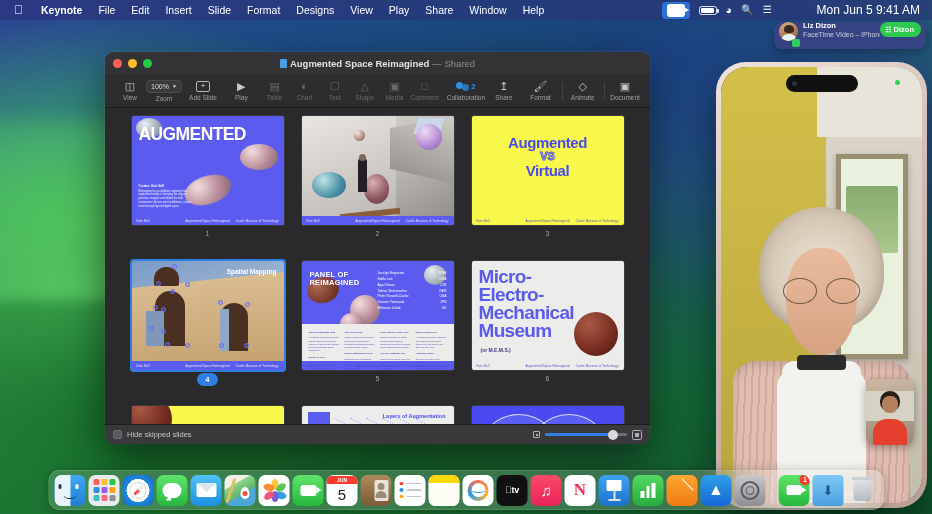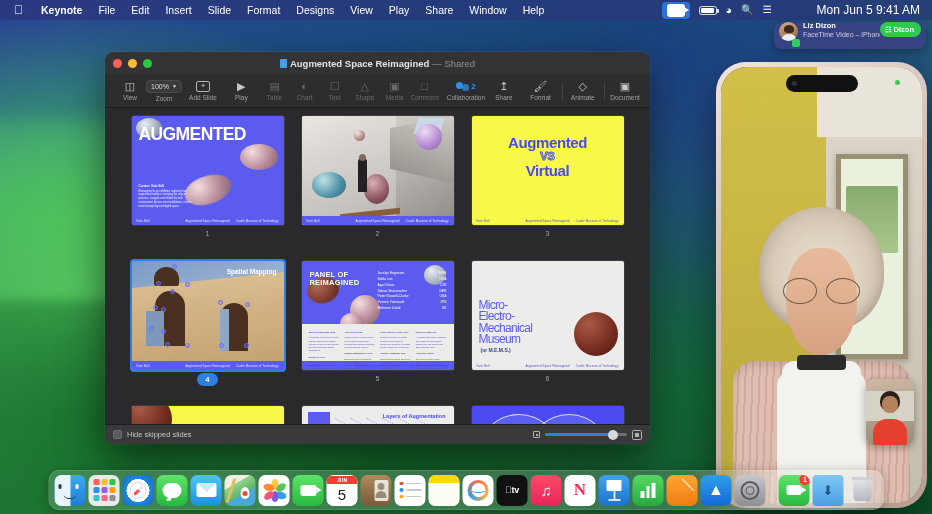--- a/index.html
+++ b/index.html
@@ -250,21 +250,21 @@
   .t5-lower {
     position:absolute; left:0; right:0; bottom:9px; top:58%; background:#ececea;
     display:flex; gap:5px; padding:7px 7px 0;
   }
   .t5-col { flex:1; font-size:2.1px; line-height:1.55; color:#4a4ab8; }
   .t5-col b { display:block; font-size:2.4px; margin-bottom:1.5px; }
   .t5-col p { margin-bottom:3px; }
 
   .t6-title {
     position:absolute; left:7px; top:7px; right:16px;
-    color:#5b5bf0; font-weight:normal; font-size:12px; line-height:.95; letter-spacing:-.7px;margin-top:32px;
+    color:#5b5bf0; font-weight:bold; font-size:19px; line-height:.95; letter-spacing:-.7px;
   }
   .t6-sub { position:absolute; left:9px; bottom:17px; color:#3a3a8a; font-size:5px; font-weight:bold; }
 
   .t7-title {
     position:absolute; left:8px; bottom:-4px; color:#4a4af0; font-weight:bold;
     font-size:26px; letter-spacing:-1px;
   }
   .t8-title { position:absolute; right:8px; top:7px; color:#4a4af0; font-weight:bold; font-size:5.5px; }
   .t8-rect { position:absolute; border:.6px solid #8a8aea; }
   .t9-circle {

